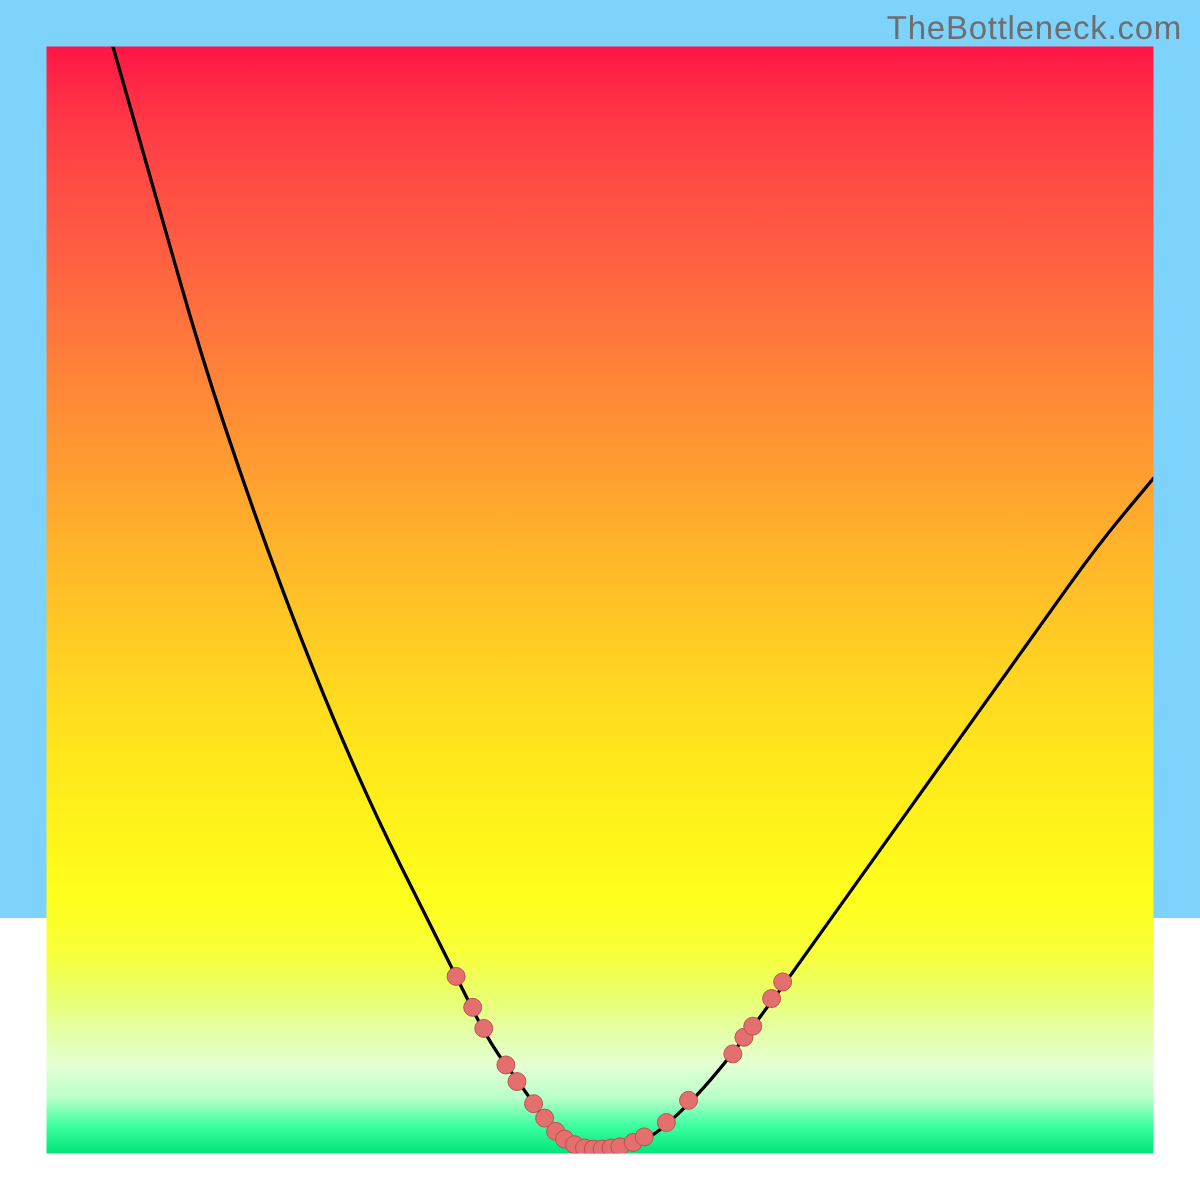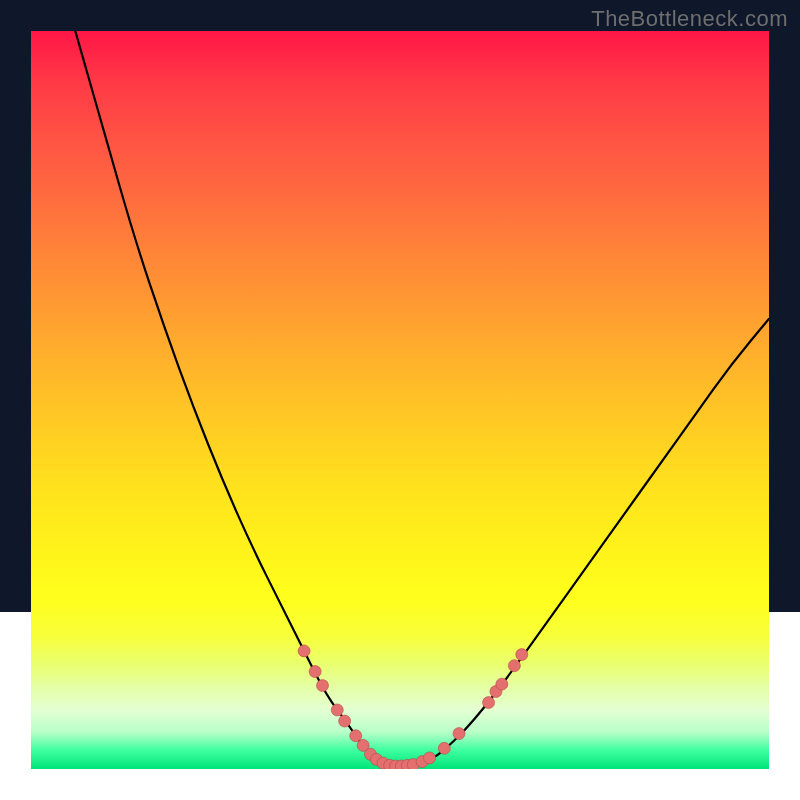--- a/index.html
+++ b/index.html
@@ -6,21 +6,21 @@
     margin: 0;
     padding: 0;
     width: 800px;
     height: 800px;
     overflow: hidden;
     font-family: Arial, Helvetica, sans-serif;
   }
   .outer {
     width: 800px;
     height: 612px;
-    background: #0f172a;
+    background: #7dd3fc;
     position: relative;
   }
   .watermark {
     position: absolute;
     top: 6px;
     right: 12px;
     color: #6e6e6e;
     font-size: 22px;
     font-weight: 400;
     letter-spacing: 0.5px;

